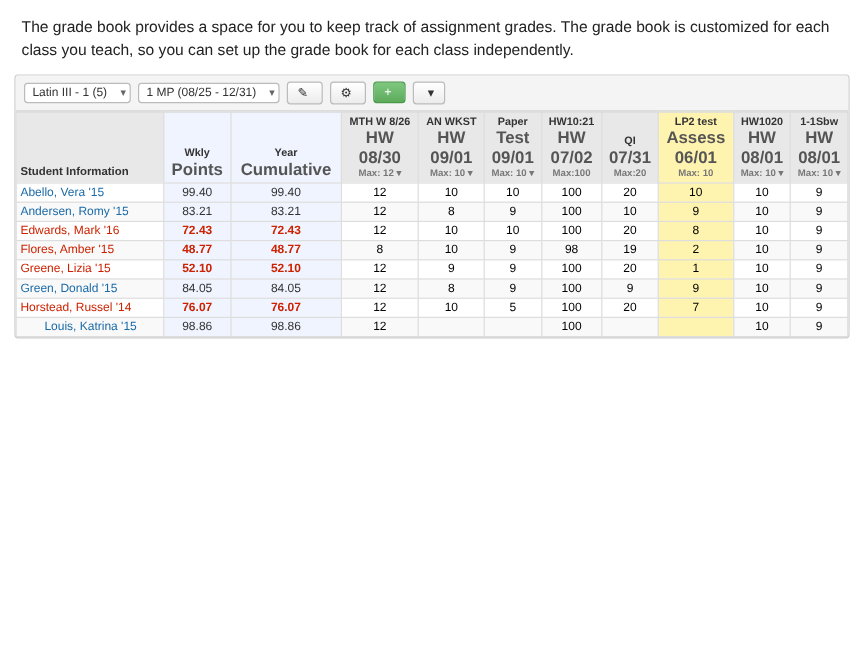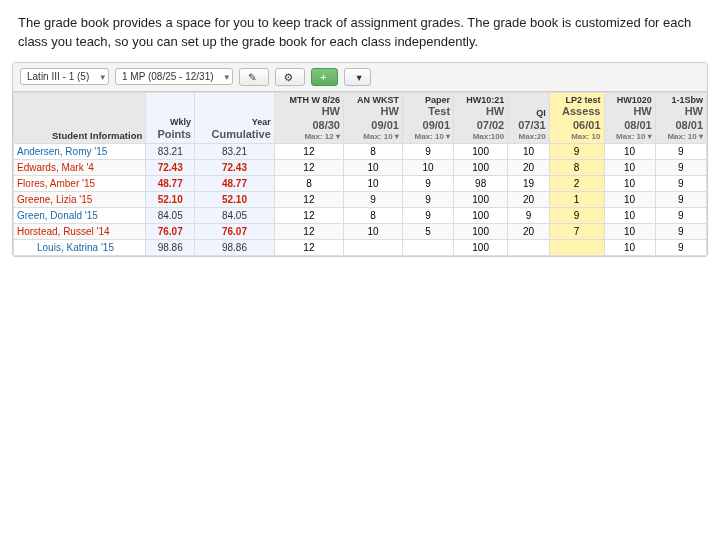--- a/index.html
+++ b/index.html
@@ -105,30 +105,29 @@
       min-width: 110px;
     }
 
     #gradebook-table thead tr:first-child th {
       background: #e8e8e8;
       font-weight: bold;
       font-size: 9.5px;
       color: #333;
       vertical-align: bottom;
       line-height: 1.2;
-      text-align: right;
     }
 
     .col-header-top {
       font-size: 9px;
       font-weight: bold;
       color: #333;
     }
     .col-header-sub {
-      font-size: 11px;
+      font-size: 14px;
       color: #555;
     }
     .col-header-max {
       font-size: 8px;
       color: #777;
     }
 
     .col-assess {
       background: #fff3b0 !important;
     }
@@ -268,35 +267,48 @@
         <th>
           <div class="col-header-top">1-1Sbw</div>
           <div class="col-header-sub">HW</div>
           <div class="col-header-sub">08/01</div>
           <div class="col-header-max">Max: 10 ▾</div>
         </th>
       </tr>
     </thead>
     <tbody id="student-tbody">
 
+    <tr class="student-row">
+            <td><a class="name-link" href="#" style="color: rgb(26, 106, 168);">Abello, Vera '15</a></td>
+            <td class="yrly-col" style="color: rgb(51, 51, 51); font-weight: normal;">99.40</td>
+            <td class="cumulative-col" style="color: rgb(51, 51, 51); font-weight: normal;">99.40</td>
+            <td>12</td>
+            <td>10</td>
+            <td>10</td>
+            <td>100</td>
+            <td>20</td>
+            <td class="col-assess">10</td>
+            <td>10</td>
+            <td>9</td>
+          </tr>
           <tr class="student-row">
             <td><a class="name-link" href="#" style="color: rgb(26, 106, 168);">Andersen, Romy '15</a></td>
             <td class="yrly-col" style="color: rgb(51, 51, 51); font-weight: normal;">83.21</td>
             <td class="cumulative-col" style="color: rgb(51, 51, 51); font-weight: normal;">83.21</td>
             <td>12</td>
             <td>8</td>
             <td>9</td>
             <td>100</td>
             <td>10</td>
             <td class="col-assess">9</td>
             <td>10</td>
             <td>9</td>
           </tr>
           <tr class="student-row">
-            <td><a class="name-link" href="#" style="color: rgb(204, 34, 0);">Edwards, Mark '4</a></td>
+            <td><a class="name-link" href="#" style="color: rgb(204, 34, 0);">Edwards, Mark '16</a></td>
             <td class="yrly-col" style="color: rgb(204, 34, 0); font-weight: bold;">72.43</td>
             <td class="cumulative-col" style="color: rgb(204, 34, 0); font-weight: bold;">72.43</td>
             <td>12</td>
             <td>10</td>
             <td>10</td>
             <td>100</td>
             <td>20</td>
             <td class="col-assess">8</td>
             <td>10</td>
             <td>9</td>

